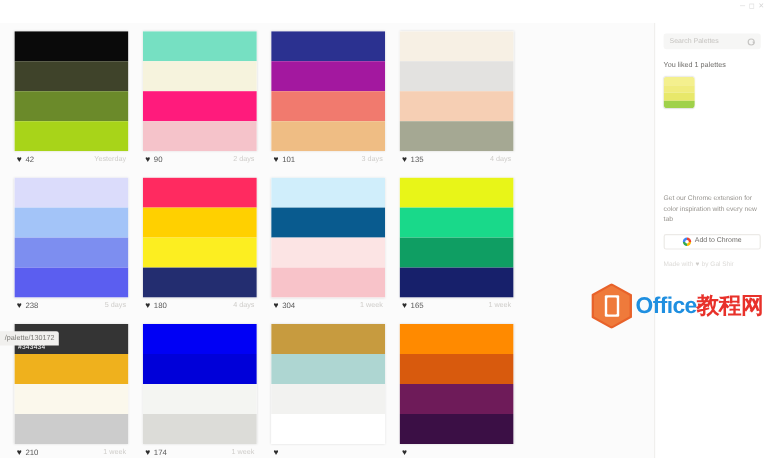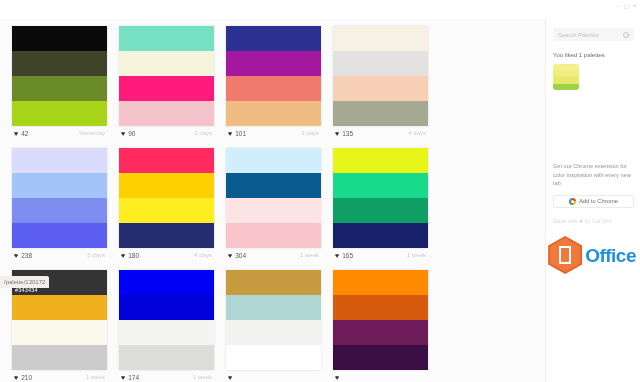--- a/index.html
+++ b/index.html
@@ -461,17 +461,18 @@
 
   <div class="watermark">
     <div class="office-logo">
       <div class="hexbg"></div>
         <div class="hexbg2"></div>
         <div class="doc-shape"></div>
     </div>
     <div class="wm-text">
       <div class="wm-top">
         <span class="wm-ffice">Office</span>
+        <span class="wm-cn">教程网</span>
       </div>
     </div>
   </div>
 
 </div>
 
 </body></html>

